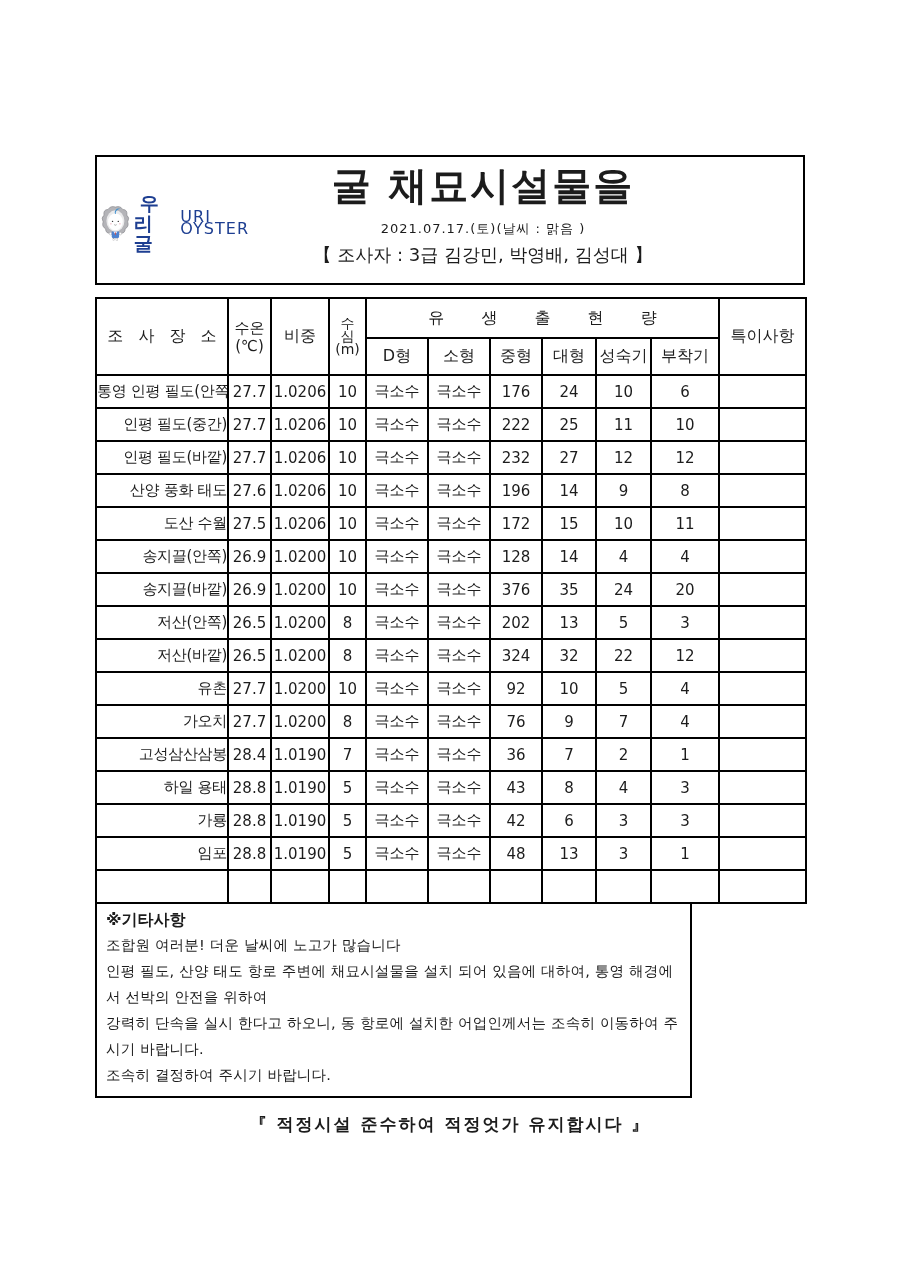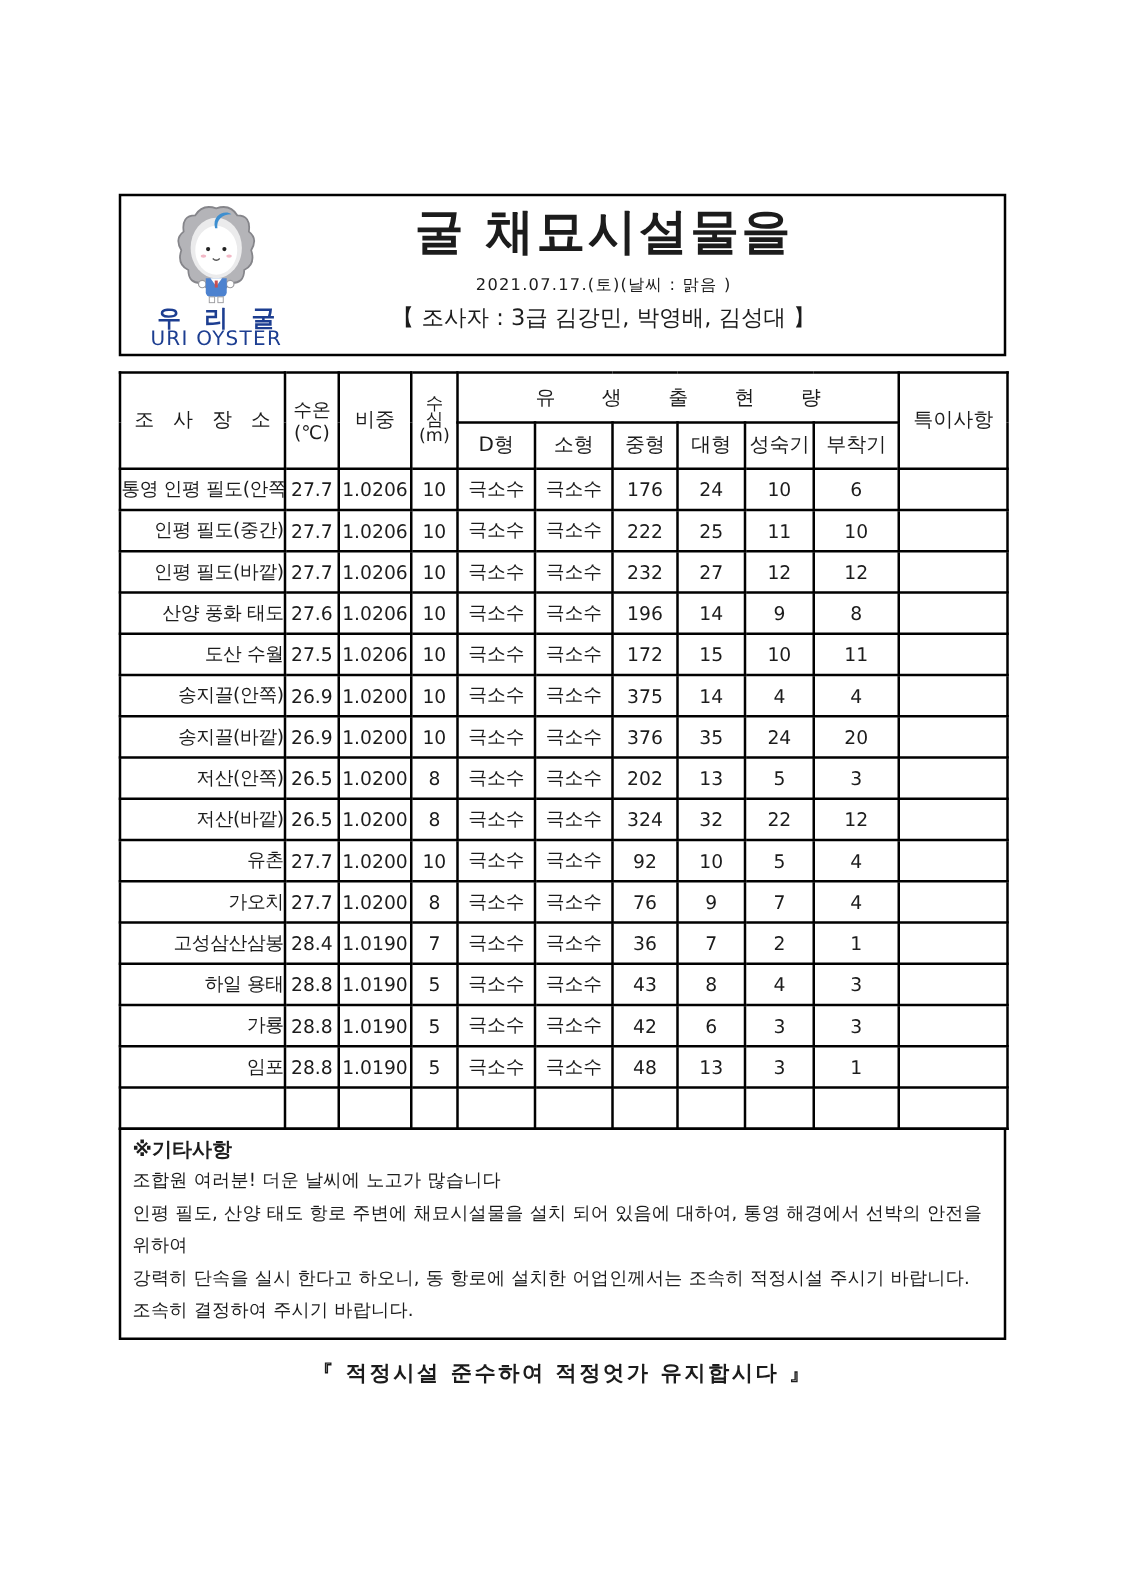--- a/index.html
+++ b/index.html
@@ -4,21 +4,21 @@
 <style>
   html,body { margin:0; padding:0; }
   body {
     width:900px; height:1273px; background:#ffffff; position:relative;
     font-family:"DejaVu Sans","Liberation Sans",sans-serif; color:#1c1c1c;
   }
   .doc { position:absolute; left:95px; top:155px; width:710px; }
 
   
   .header-box { box-sizing:border-box; width:710px; height:130px; border:2px solid #000; display:flex; }
-  .logo-col { width:152px; display:flex; flex-direction:column; align-items:center; padding-top:5px; }
+  .logo-col { width:152px; display:flex; flex-direction:row; align-items:center; padding-top:5px; }
   .logo-kr { color:#1d3e91; font-weight:bold; font-size:19px; letter-spacing:6px; line-height:20px; margin-top:1px; text-indent:6px; }
   .logo-en { color:#1d3e91; font-weight:normal; font-size:16px; letter-spacing:1px; line-height:12px; }
   .head-text { flex:1; padding-right:86px; text-align:center; }
   .doc-title { font-size:39px; font-weight:bold; letter-spacing:2px; margin-top:6px; line-height:46px; }
   .doc-date { font-size:13px; letter-spacing:1px; margin-top:8px; line-height:24px; }
   .doc-surveyor { font-size:18px; margin-top:2px; line-height:24px; }
 
   
   table.survey { border-collapse:collapse; table-layout:fixed; width:710px; margin-top:12px; }
   table.survey th, table.survey td {
@@ -30,21 +30,21 @@
   tr.hrow2 { height:37px; }
   th.group-head { letter-spacing:16px; text-indent:16px; font-size:17px; }
   th.loc-head { letter-spacing:5px; text-indent:5px;margin-top:35px; }
   th .stack { line-height:18px; font-size:15px; }
   th .stack-sm { line-height:13px; font-size:14px; }
   table.survey td { height:33px; font-size:15px; }
   td.loc { text-align:right; padding-right:7px; font-size:13px; letter-spacing:-0.3px; }
   td.num { text-align:center; }
 
   
-  .notes-box { box-sizing:border-box; width:710px; border:2px solid #000; margin-top:-2px; padding:4px 9px 8px 9px; }
+  .notes-box { box-sizing:border-box; width:597px; border:2px solid #000; margin-top:-2px; padding:4px 9px 8px 9px; }
   .notes-title { font-weight:bold; font-size:16px; line-height:24px; }
   .notes-line { font-size:14.5px; line-height:26px; letter-spacing:0.2px; }
 
   
   .quote { text-align:center; font-weight:bold; font-size:17px; letter-spacing:2px; margin-top:15px; }
 
   
   .mascot { display:block; }
 </style>
 </head>
@@ -187,21 +187,21 @@
           <td class="num">11</td>
           <td class="num"></td>
         </tr>
         <tr>
           <td class="loc">송지끌(안쪽)</td>
           <td class="num">26.9</td>
           <td class="num">1.0200</td>
           <td class="num">10</td>
           <td class="num">극소수</td>
           <td class="num">극소수</td>
-          <td class="num">375</td>
+          <td class="num">128</td>
           <td class="num">14</td>
           <td class="num">4</td>
           <td class="num">4</td>
           <td class="num"></td>
         </tr>
         <tr>
           <td class="loc">송지끌(바깥)</td>
           <td class="num">26.9</td>
           <td class="num">1.0200</td>
           <td class="num">10</td>
@@ -331,20 +331,20 @@
           <td class="num"></td>
         </tr>
       </tbody>
   </table>
 
   <div class="notes-box">
     <div class="notes-title">※기타사항</div>
     <div id="notes-lines">
         <div class="notes-line">조합원 여러분! 더운 날씨에 노고가 많습니다</div>
         <div class="notes-line">인평 필도, 산양 태도 항로 주변에 채묘시설물을  설치 되어 있음에 대하여, 통영 해경에서 선박의 안전을 위하여</div>
-        <div class="notes-line">강력히 단속을 실시 한다고 하오니, 동 항로에 설치한 어업인께서는 조속히 적정시설 주시기 바랍니다.</div>
+        <div class="notes-line">강력히 단속을 실시 한다고 하오니, 동 항로에 설치한 어업인께서는 조속히 이동하여 주시기 바랍니다.</div>
         <div class="notes-line">조속히 결정하여 주시기 바랍니다.</div>
       </div>
   </div>
 
   <div class="quote">『 적정시설 준수하여 적정엇가 유지합시다 』</div>
 
 </div>
 
 </body></html>

